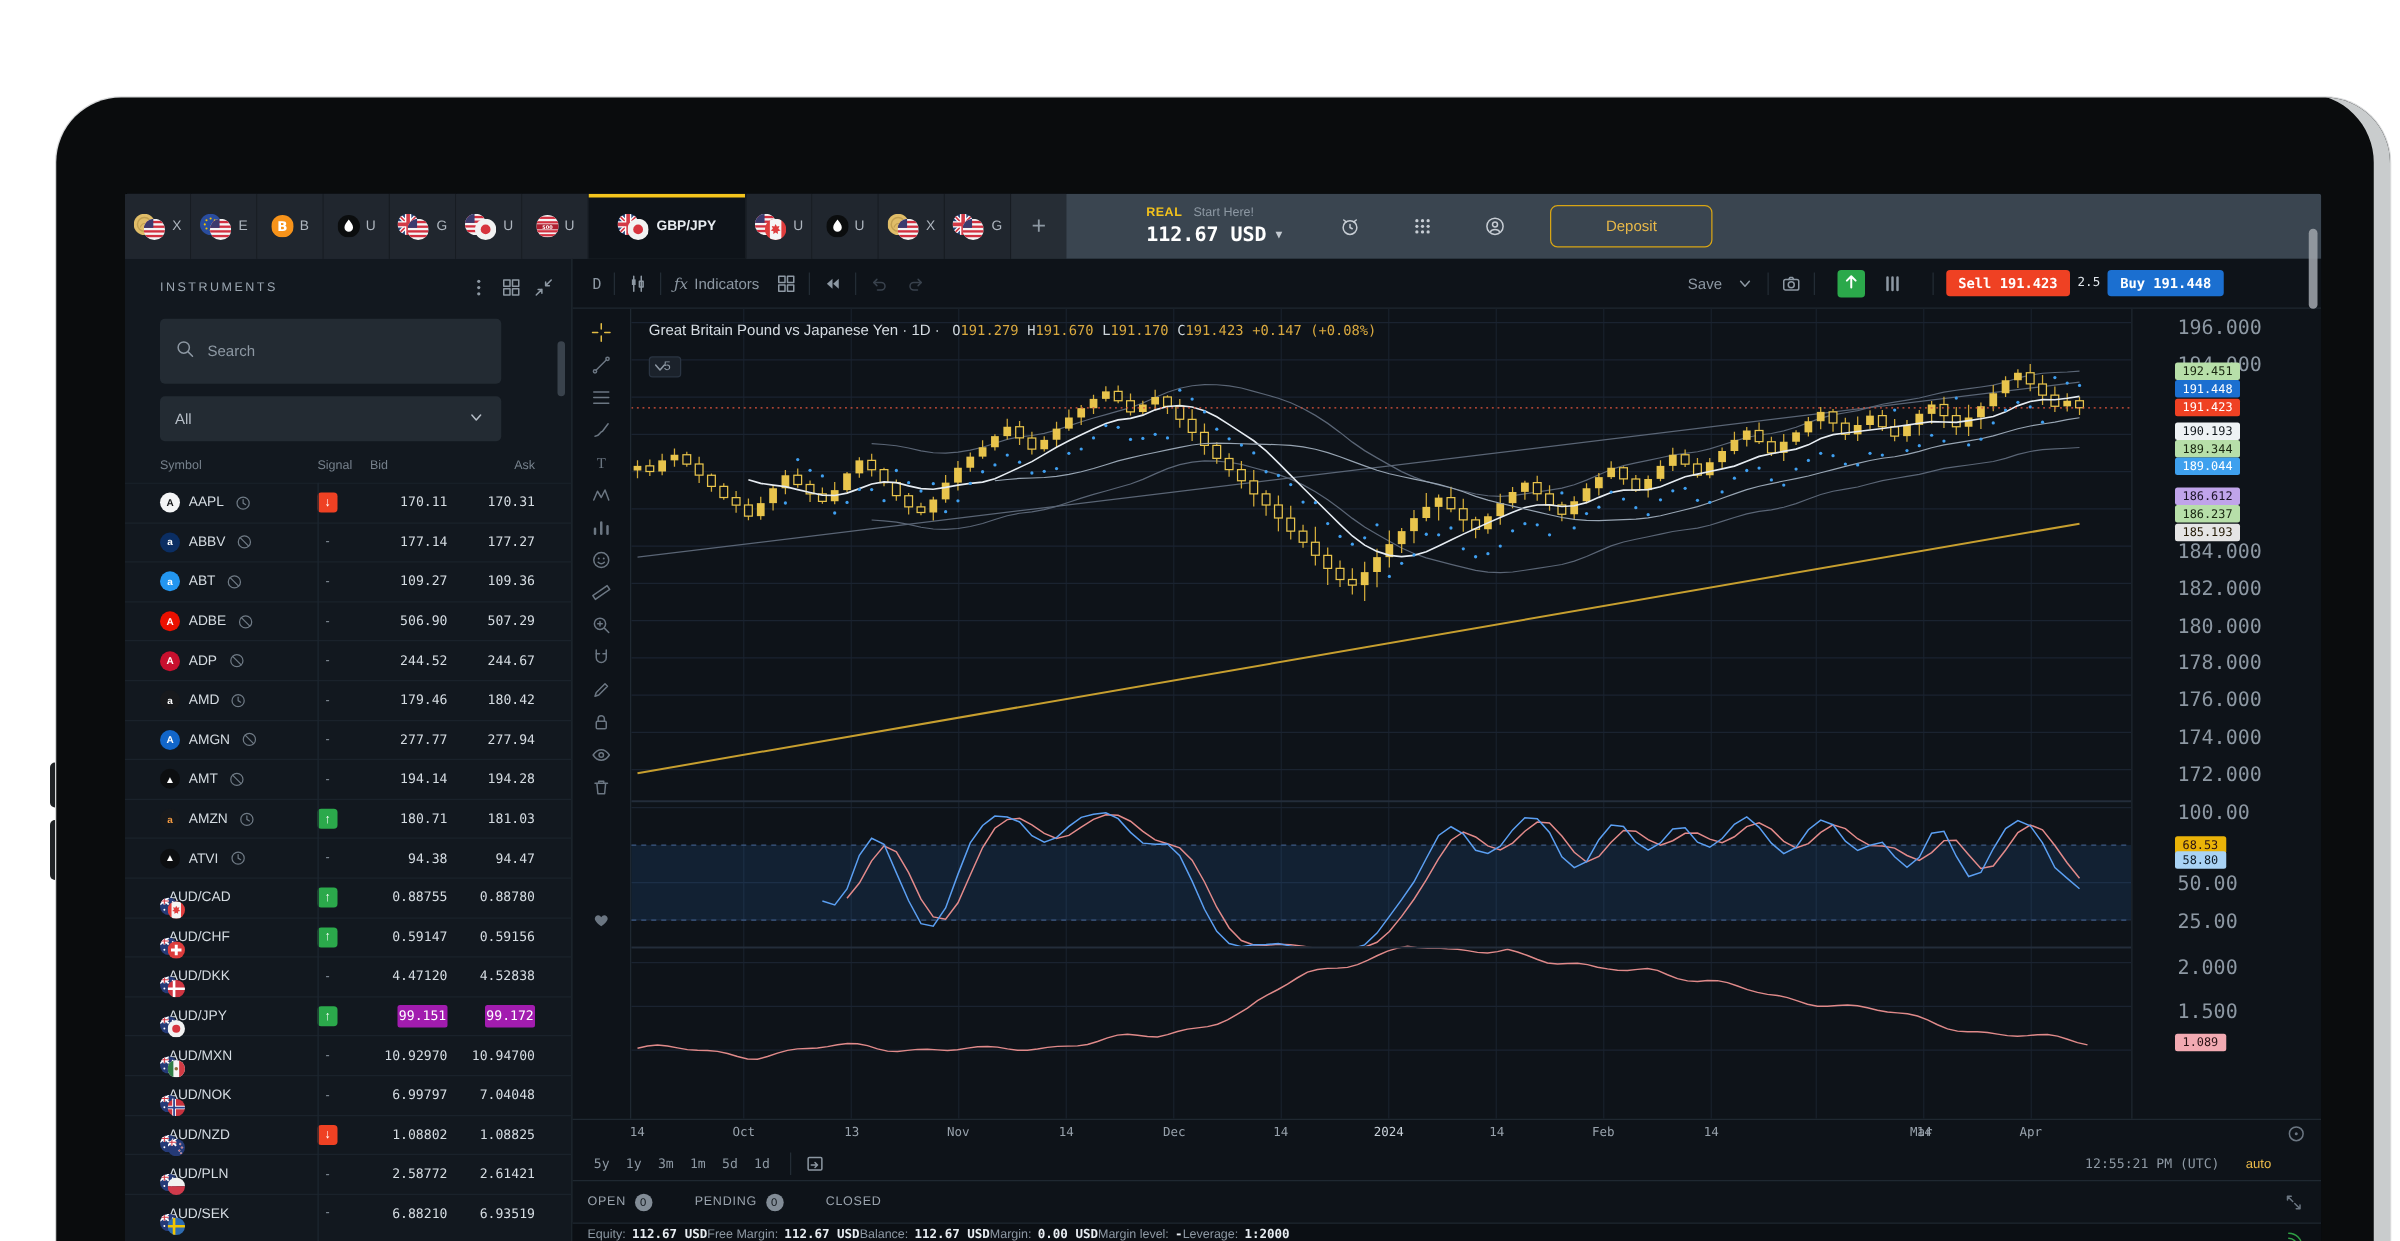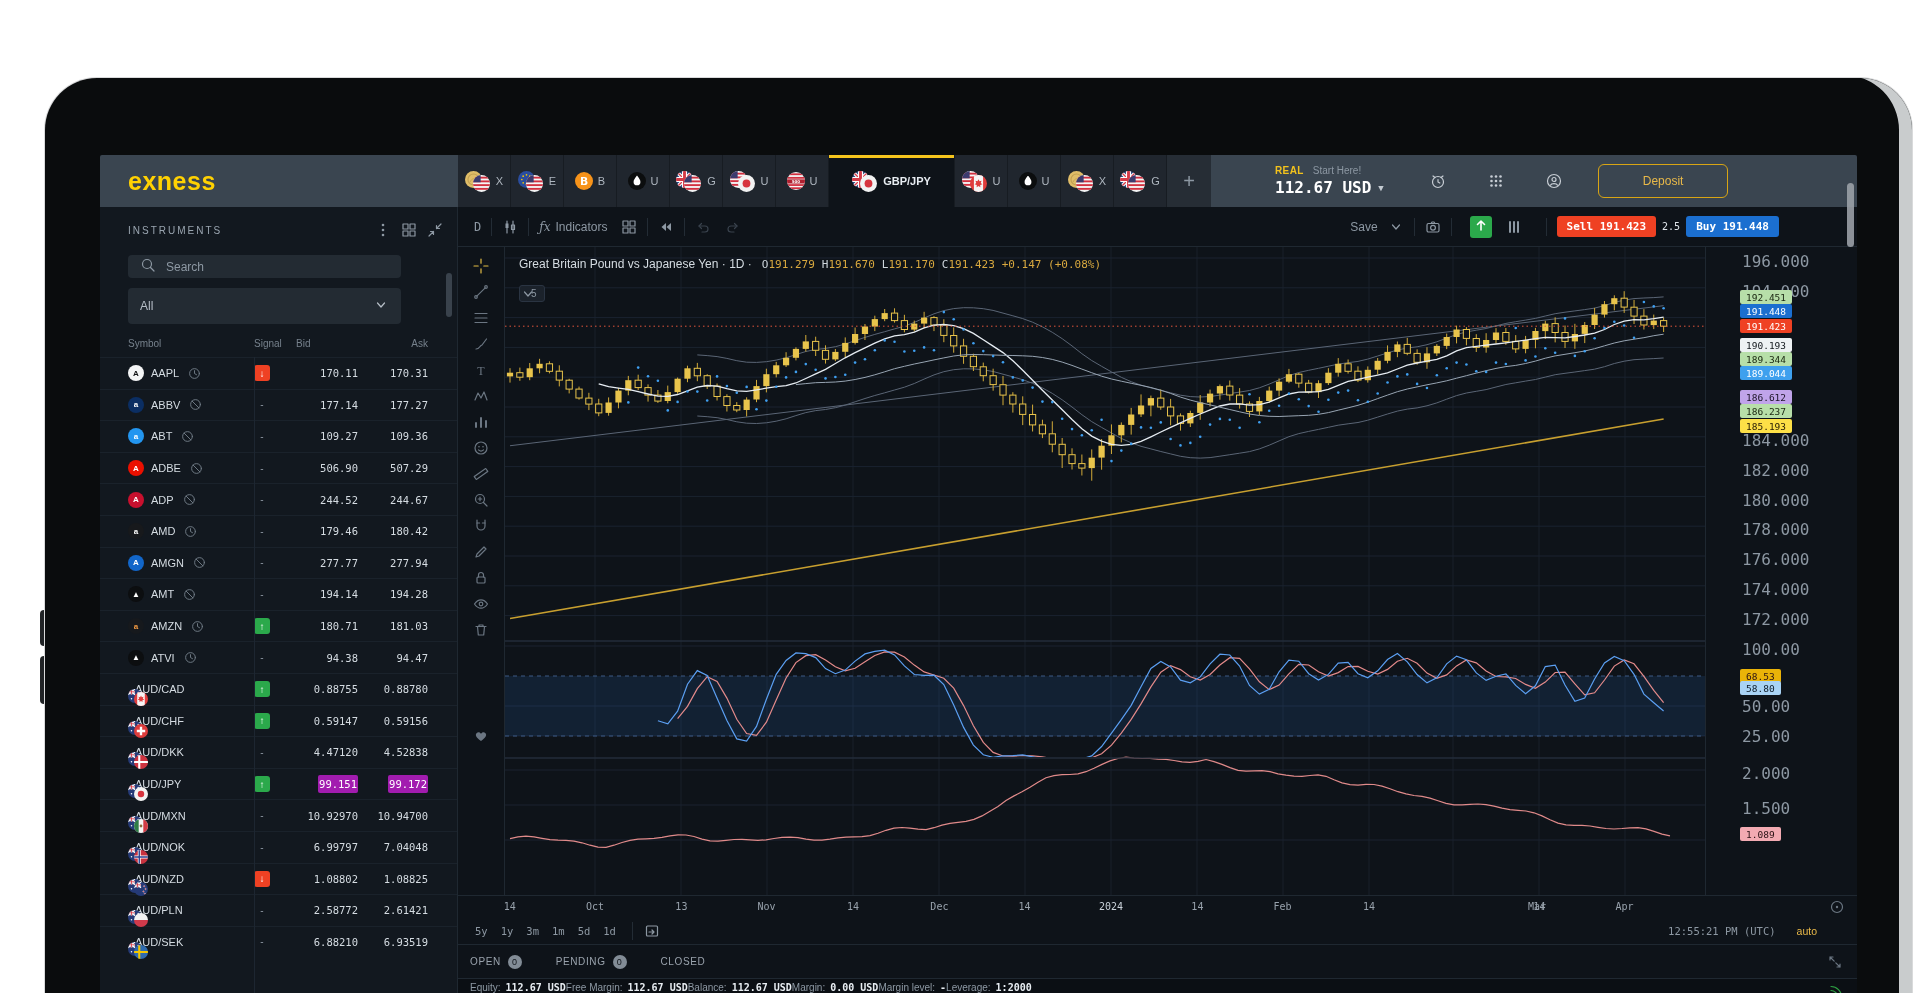--- a/index.html
+++ b/index.html
@@ -42,21 +42,21 @@
   .main { display:flex; height:786px; overflow:hidden; }
 
   
   .sidebar { width:358px; flex:none; background:#12181f; border-right:1px solid #1f2831;
              display:flex; flex-direction:column; position:relative; }
   .panel-head { height:46px; flex:none; display:flex; align-items:center; justify-content:space-between;
                 padding:0 14px 0 28px; }
   .ph-title { font-size:10px; letter-spacing:2px; color:#9aa5b0; }
   .ph-icons { display:flex; gap:10px; color:#8d98a3; }
   .ph-icons span { cursor:pointer; display:flex; }
-  .search-box { margin:2px 56px 0 28px; height:23px; flex:none; background:#232b33; border-radius:4px;
+  .search-box { margin:2px 56px 0 28px; height:52px; flex:none; background:#232b33; border-radius:4px;
                 display:flex; align-items:center; gap:10px; padding:0 12px; color:#8d98a3; }
   .search-box input { flex:1; background:transparent; border:none; outline:none; color:#d5dce2; font-size:12px; }
   .search-box input::placeholder { color:#8d98a3; }
   .filter-box { margin:10px 56px 0 28px; height:36px; flex:none; background:#232b33; border-radius:4px;
                 display:flex; align-items:center; justify-content:space-between; padding:0 12px;
                 color:#b6bec7; font-size:12px; cursor:pointer; }
   .wl-header { flex:none; display:grid; grid-template-columns:126px 42px 62px 70px;
                padding:14px 30px 8px 28px; color:#76818c; font-size:10px; }
   .wl-rows { flex:1; overflow:hidden; position:relative; }
   .wl-rows::before { content:""; position:absolute; left:154px; top:0; bottom:0; width:1px; background:#1d2631; }
@@ -147,23 +147,20 @@
 </head>
 <body>
 
 <div class="side-pill pill1"></div>
 <div class="side-pill pill2"></div>
 
 <div class="device">
   <div class="screen">
 
     <header class="topbar">
-      <div class="logo-area">
-        <span class="logo">exness</span>
-      </div>
       <nav class="strip">
         <div style="display:flex" id="tabstrip">
             <div class="tab">
               <span class="pair-ico" style="width:26px;height:21px">
                 <svg style="left:0;top:0" width="17" height="17" viewBox="0 0 20 20">
                   <clipPath id="fc1">
                     <circle cx="10" cy="10" r="10"></circle>
                   </clipPath>
                   <g clip-path="url(#fc1)">
                     <rect width="20" height="20" fill="#e0bd68"></rect>
@@ -1674,21 +1671,21 @@
               <span class="pa-label" style="top: 517px;">2.000</span>
               <span class="pa-label" style="top: 552px;">1.500</span>
               <span class="pa-badge" style="top: 43px; background: rgb(183, 223, 169); color: rgb(24, 37, 15);">192.451</span>
               <span class="pa-badge" style="top: 57px; background: rgb(27, 111, 208); color: rgb(255, 255, 255);">191.448</span>
               <span class="pa-badge" style="top: 72px; background: rgb(239, 65, 35); color: rgb(255, 255, 255);">191.423</span>
               <span class="pa-badge" style="top: 91px; background: rgb(238, 242, 244); color: rgb(18, 24, 29);">190.193</span>
               <span class="pa-badge" style="top: 105px; background: rgb(183, 223, 169); color: rgb(24, 37, 15);">189.344</span>
               <span class="pa-badge" style="top: 119px; background: rgb(62, 160, 238); color: rgb(255, 255, 255);">189.044</span>
               <span class="pa-badge" style="top: 143px; background: rgb(192, 164, 234); color: rgb(27, 20, 38);">186.612</span>
               <span class="pa-badge" style="top: 157px; background: rgb(183, 223, 169); color: rgb(24, 37, 15);">186.237</span>
-              <span class="pa-badge" style="top: 172px; background: #fde047; color: rgb(36, 26, 5);">185.193</span>
+              <span class="pa-badge" style="top: 172px; background: #e5e5e5; color: rgb(36, 26, 5);">185.193</span>
               <span class="pa-badge" style="top: 422px; background: #eab308; color: rgb(42, 18, 21);">68.53</span>
               <span class="pa-badge" style="top: 434px; background: rgb(169, 211, 245); color: rgb(15, 29, 42);">58.80</span>
               <span class="pa-badge" style="top: 580px; background: rgb(242, 170, 178); color: rgb(42, 18, 21);">1.089</span>
             </div>
           <div class="right-spare"></div>
         </div>
 
         <div class="time-axis" id="taxis">
           <span class="ta-right">
               <svg width="16" height="16" viewBox="0 0 16 16" fill="none" stroke="currentColor" stroke-width="1.2" stroke-linecap="round" stroke-linejoin="round">

